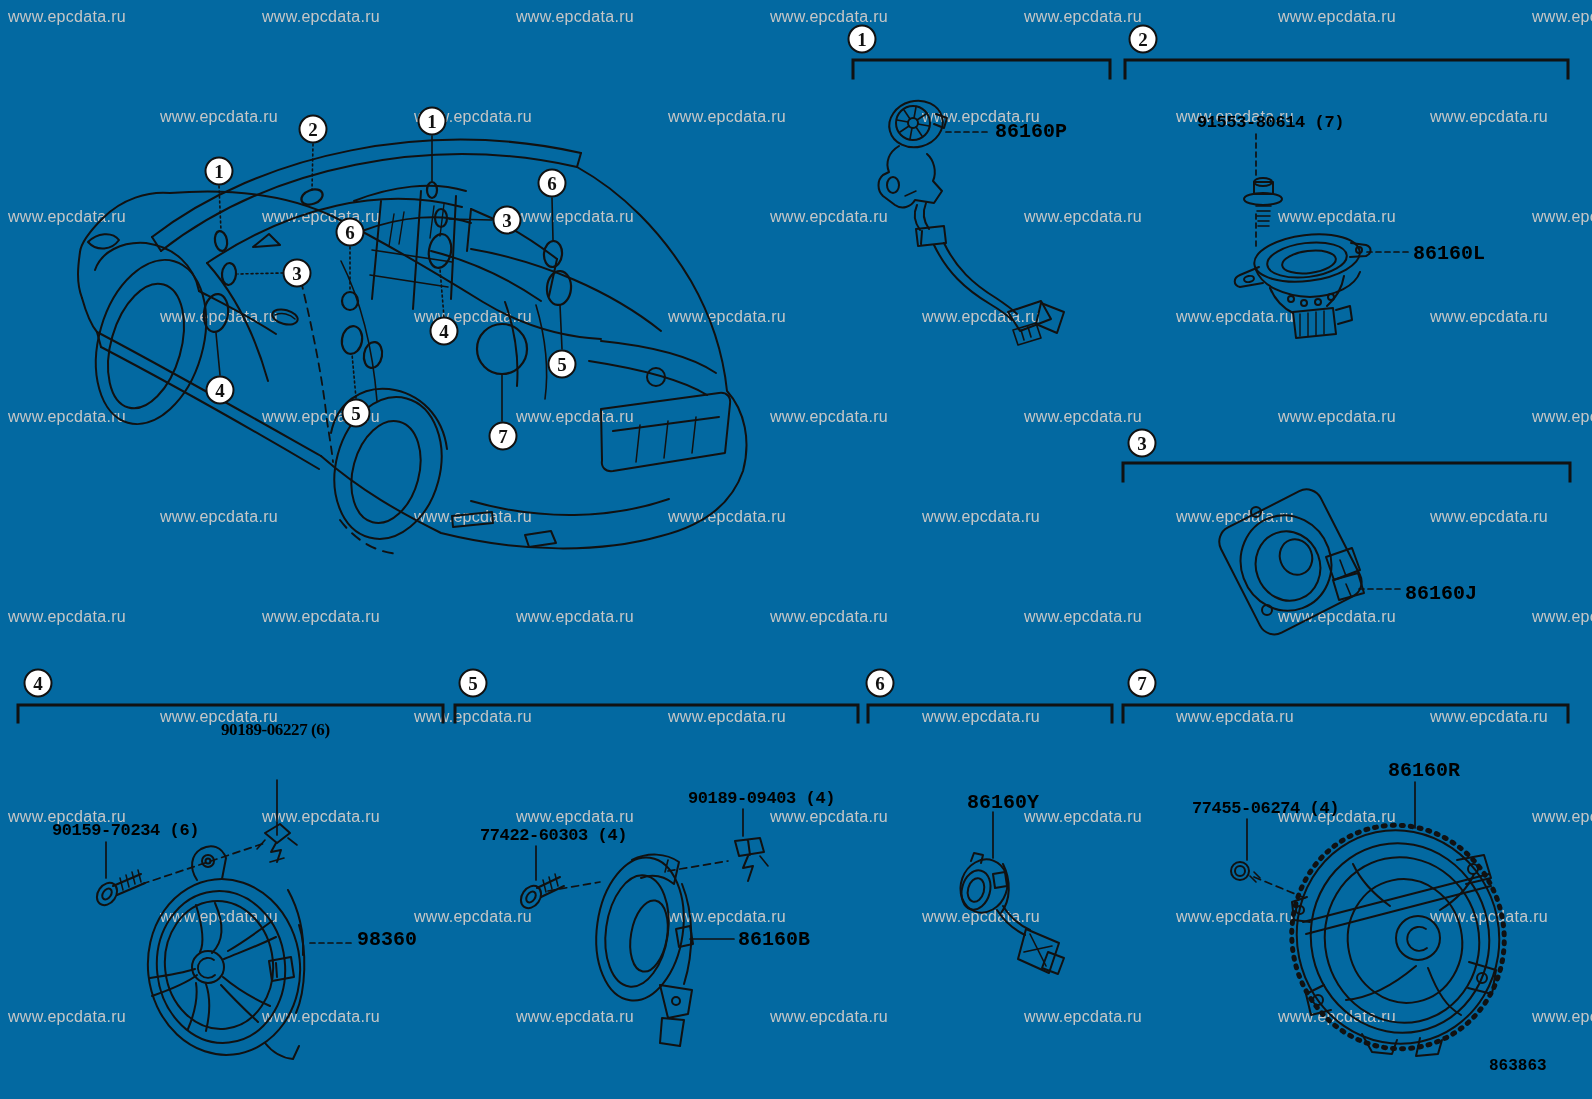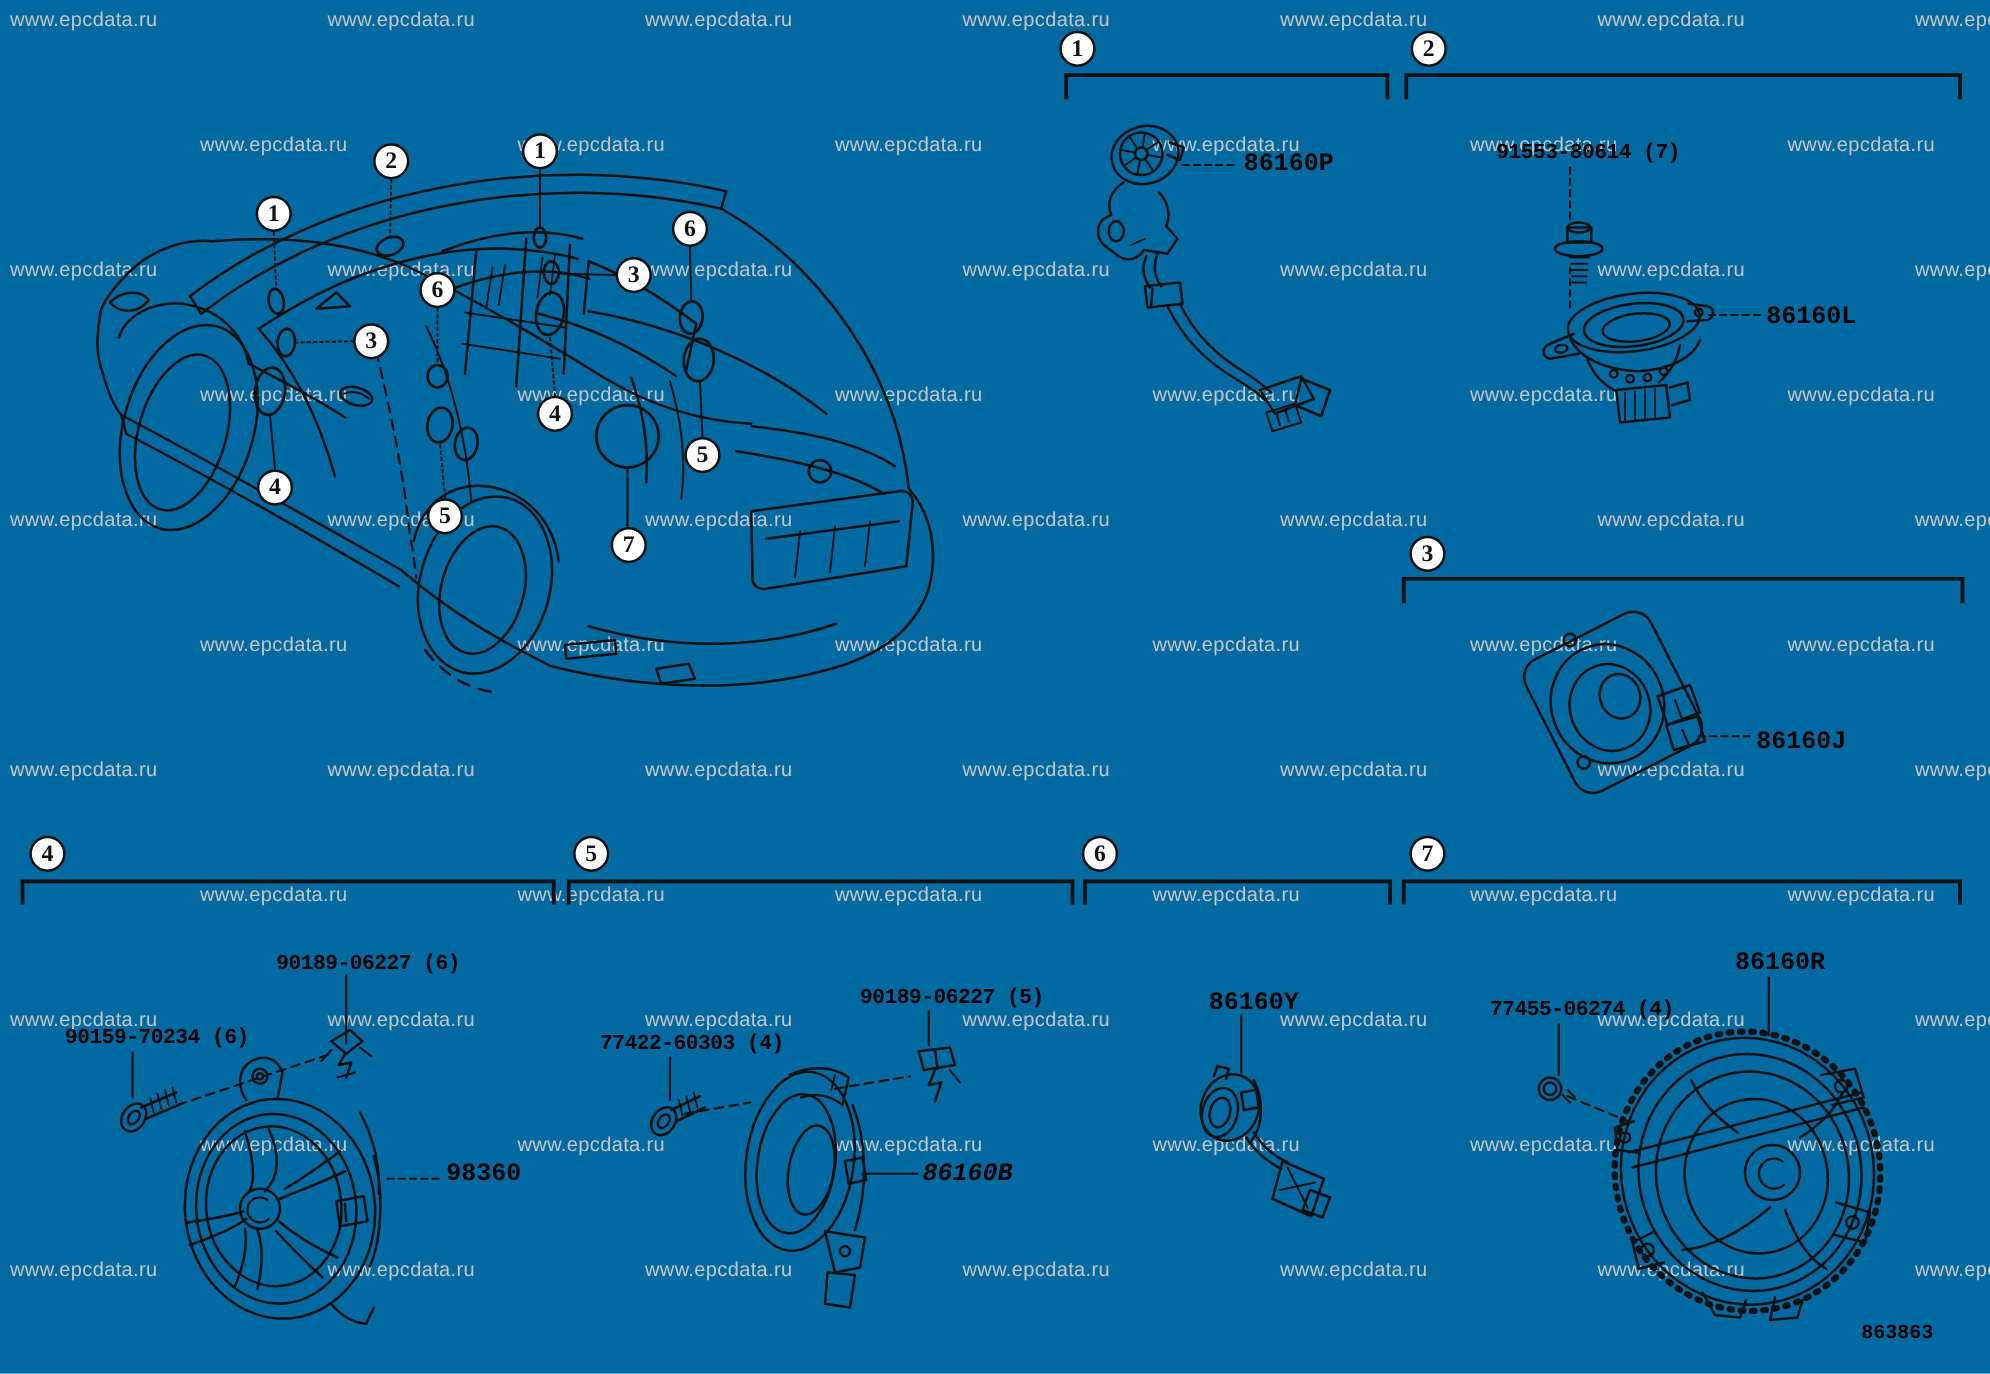--- a/index.html
+++ b/index.html
@@ -430,36 +430,36 @@
     </div>
     <div class="plabel fastener" style="left: 1197px; top: 113px;">
       <span>91553-80614 (7)</span>
     </div>
     <div class="plabel part" style="left: 1413px; top: 242px;">
       <span>86160L</span>
     </div>
     <div class="plabel part" style="left: 1405px; top: 582px;">
       <span>86160J</span>
     </div>
-    <div class="plabel fastener" style="left: 221px; top: 762px;">
+    <div class="plabel fastener" style="left: 221px; top: 720px; font-family: Liberation Serif, serif;">
       <span>90189-06227 (6)</span>
     </div>
     <div class="plabel fastener" style="left: 52px; top: 821px;">
       <span>90159-70234 (6)</span>
     </div>
     <div class="plabel part" style="left: 357px; top: 928px;">
       <span>98360</span>
     </div>
     <div class="plabel fastener" style="left: 688px; top: 789px;">
-      <span>90189-06227 (5)</span>
+      <span>90189-09403 (4)</span>
     </div>
     <div class="plabel fastener" style="left: 480px; top: 826px;">
       <span>77422-60303 (4)</span>
     </div>
-    <div class="plabel part" style="left: 738px; top: 928px; font-style: italic;">
+    <div class="plabel part" style="left: 738px; top: 928px;">
       <span>86160B</span>
     </div>
     <div class="plabel part" style="left: 967px; top: 791px;">
       <span>86160Y</span>
     </div>
     <div class="plabel part" style="left: 1388px; top: 759px;">
       <span>86160R</span>
     </div>
     <div class="plabel fastener" style="left: 1192px; top: 799px;">
       <span>77455-06274 (4)</span>

